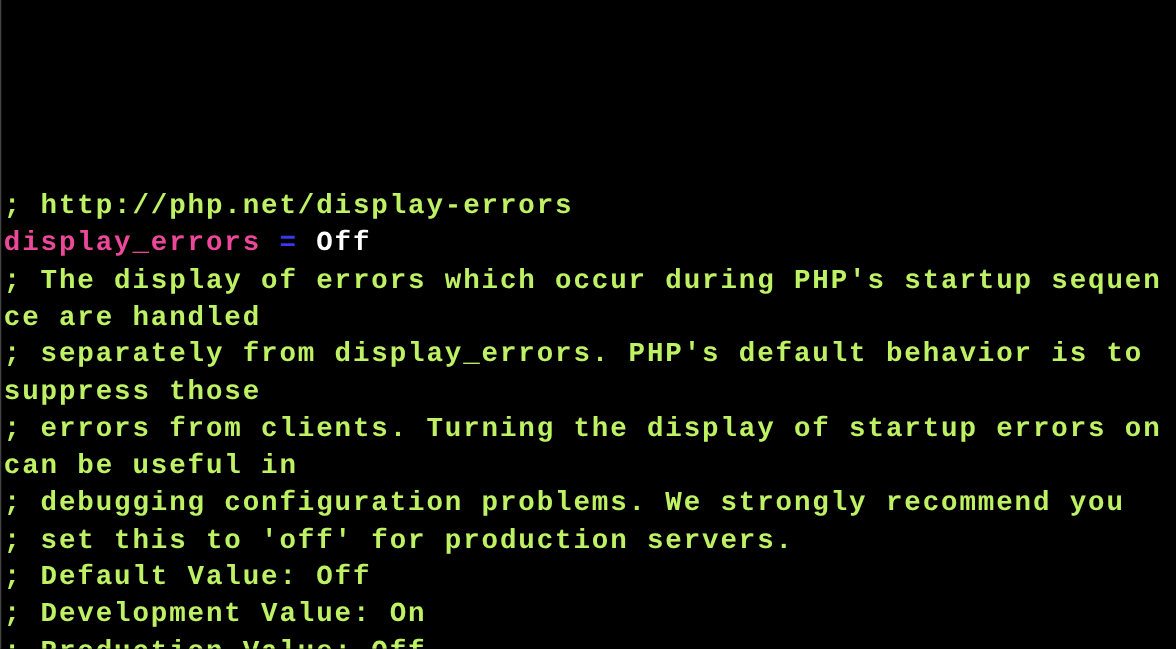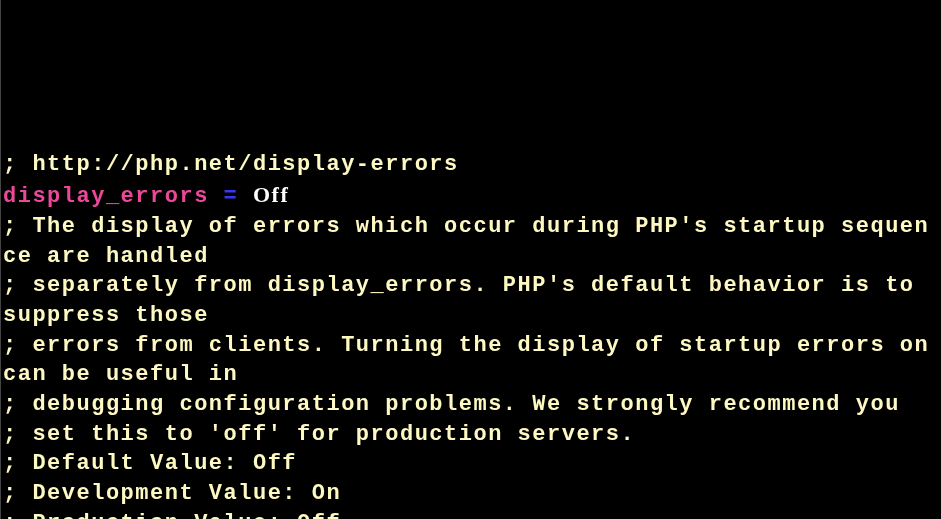--- a/index.html
+++ b/index.html
@@ -16,31 +16,30 @@
       padding-left: 3px;
       padding-top: 2px;
       width: 941px;
       height: 519px;
       overflow: hidden;
       white-space: pre-wrap;
       word-break: break-all;
       letter-spacing: 1.5px;
     }
     .comment {
-      color: #fef9c3;
+      color: #bef264;
     }
     .key {
       color: #ec4899;
     }
     .eq {
       color: #3838ee;
     }
     .value {
       color: #ffffff;
-      font-family: Liberation Serif, serif;
     }
     .line {
       display: block;
     }
     .border-left {
       border-left: 1px solid #444;
       position: absolute;
       left: 0;
       top: 0;
       height: 519px;

